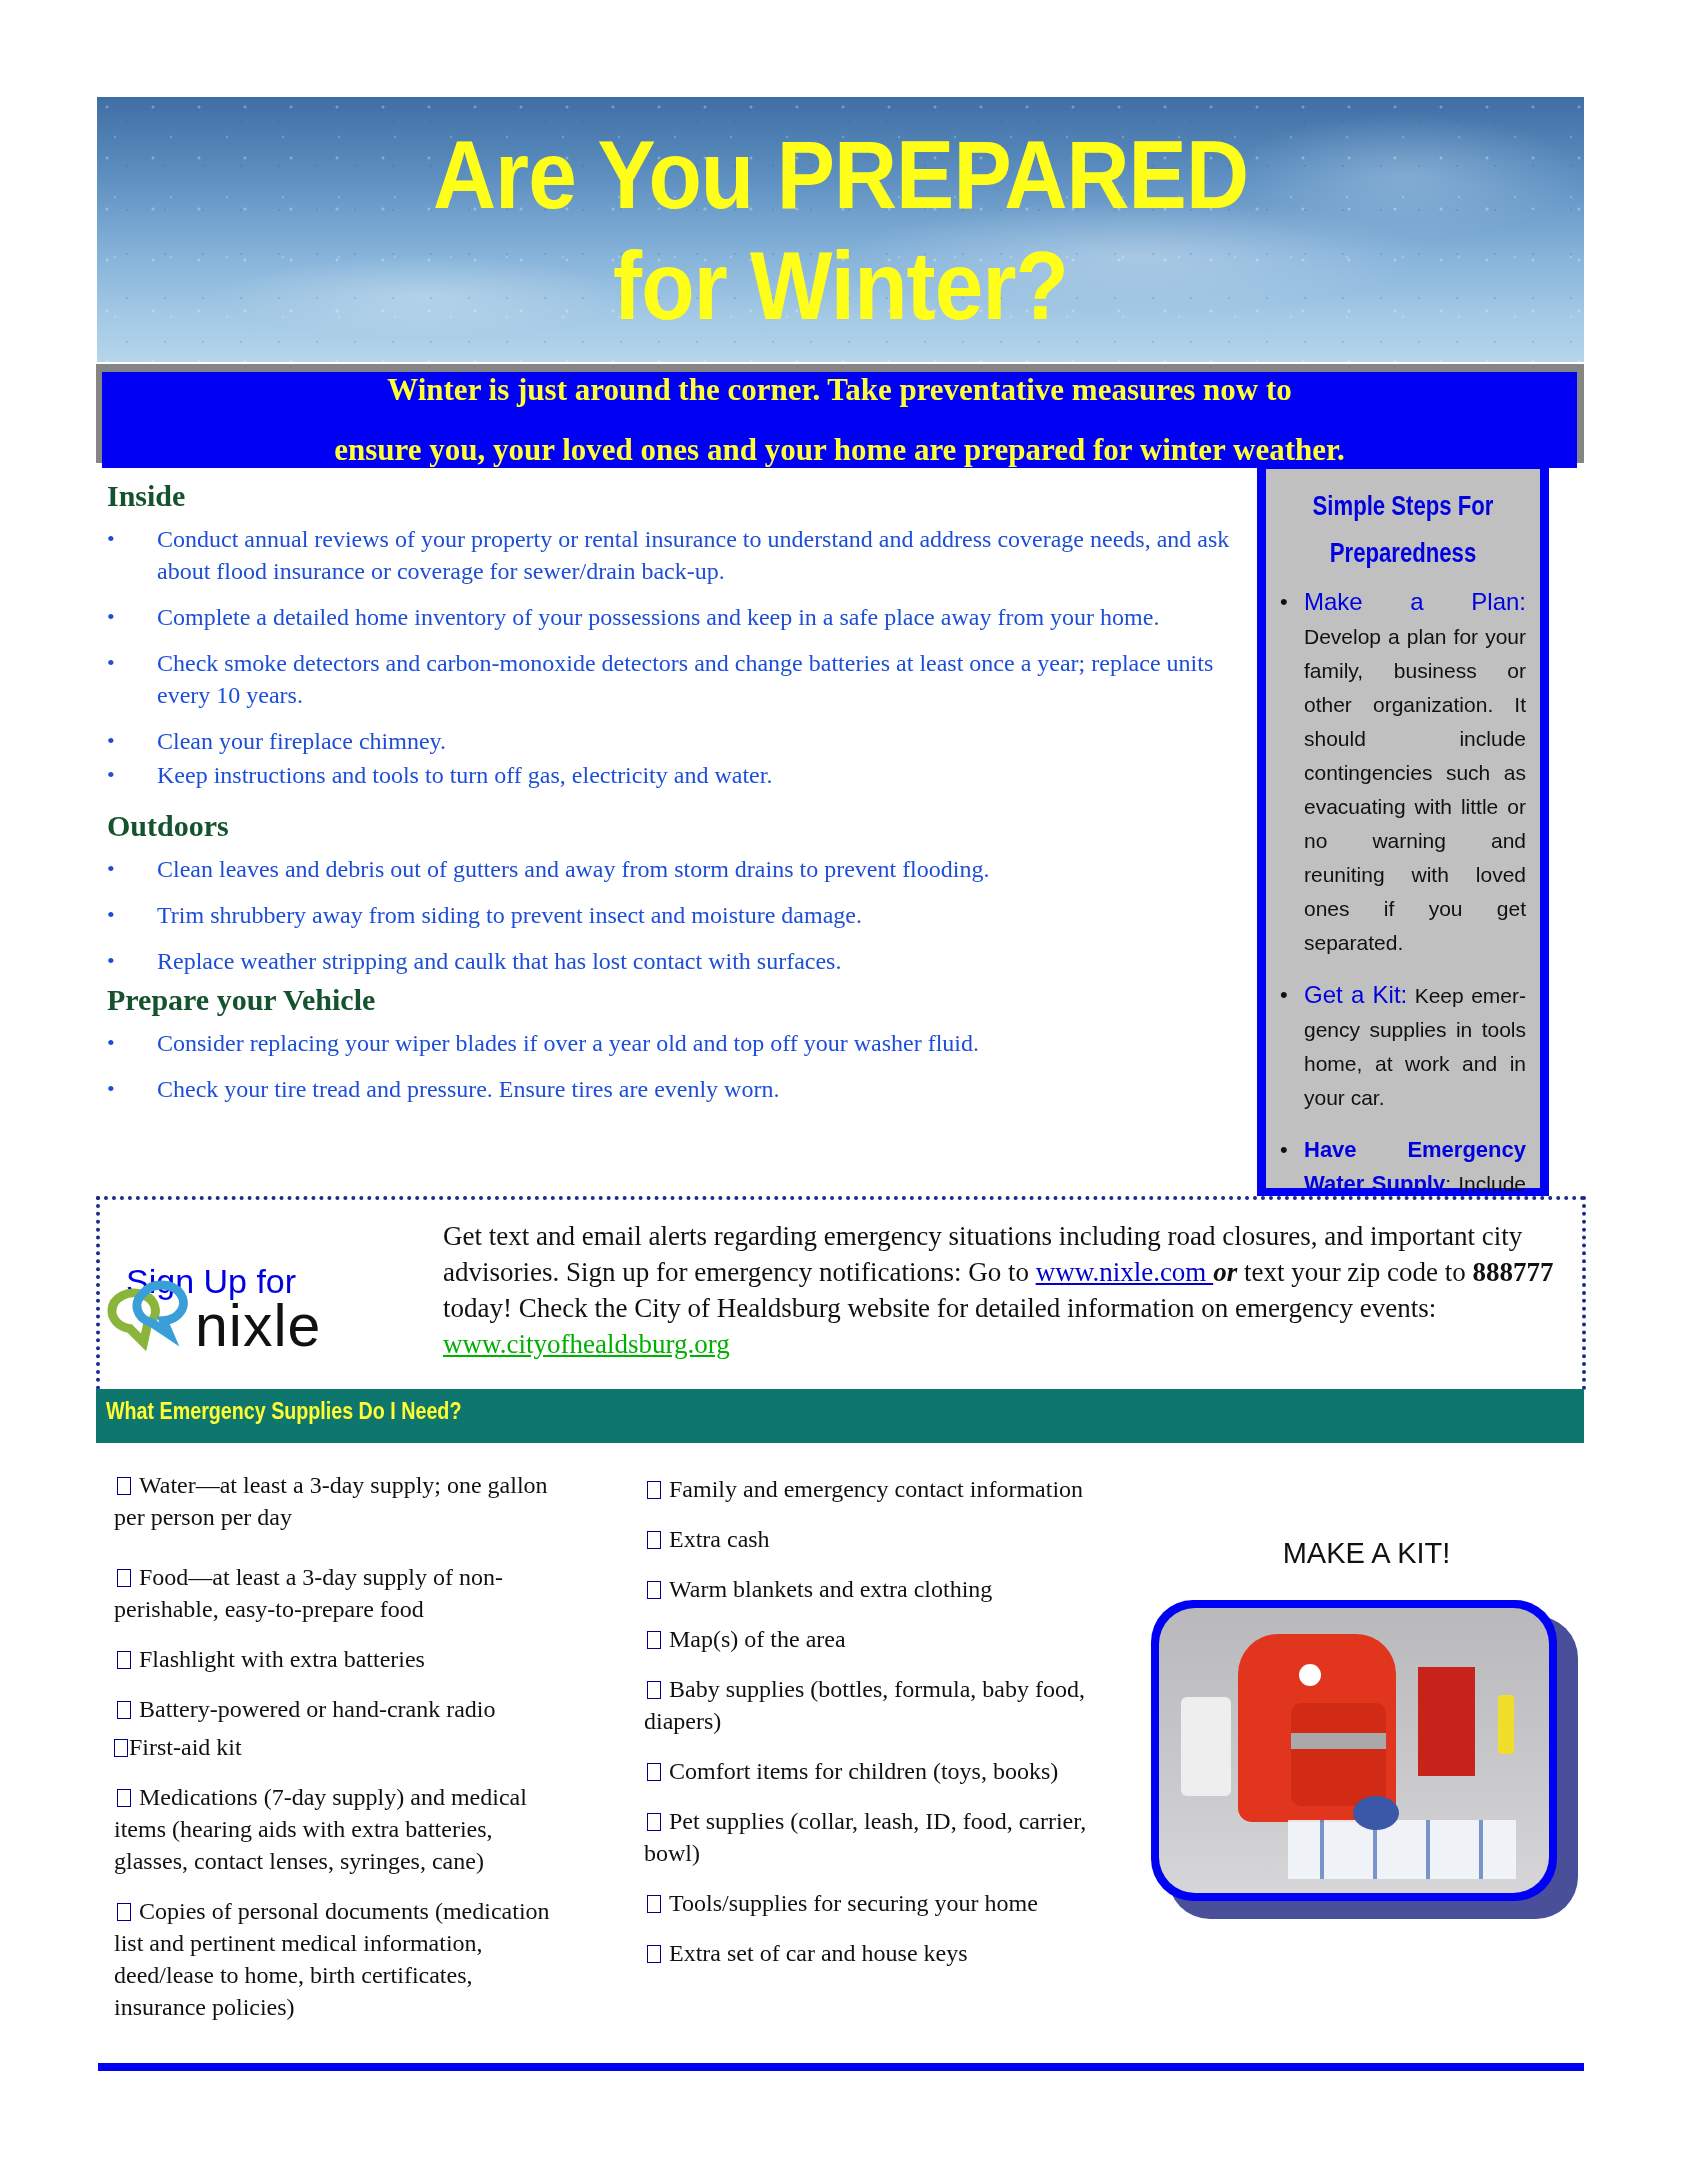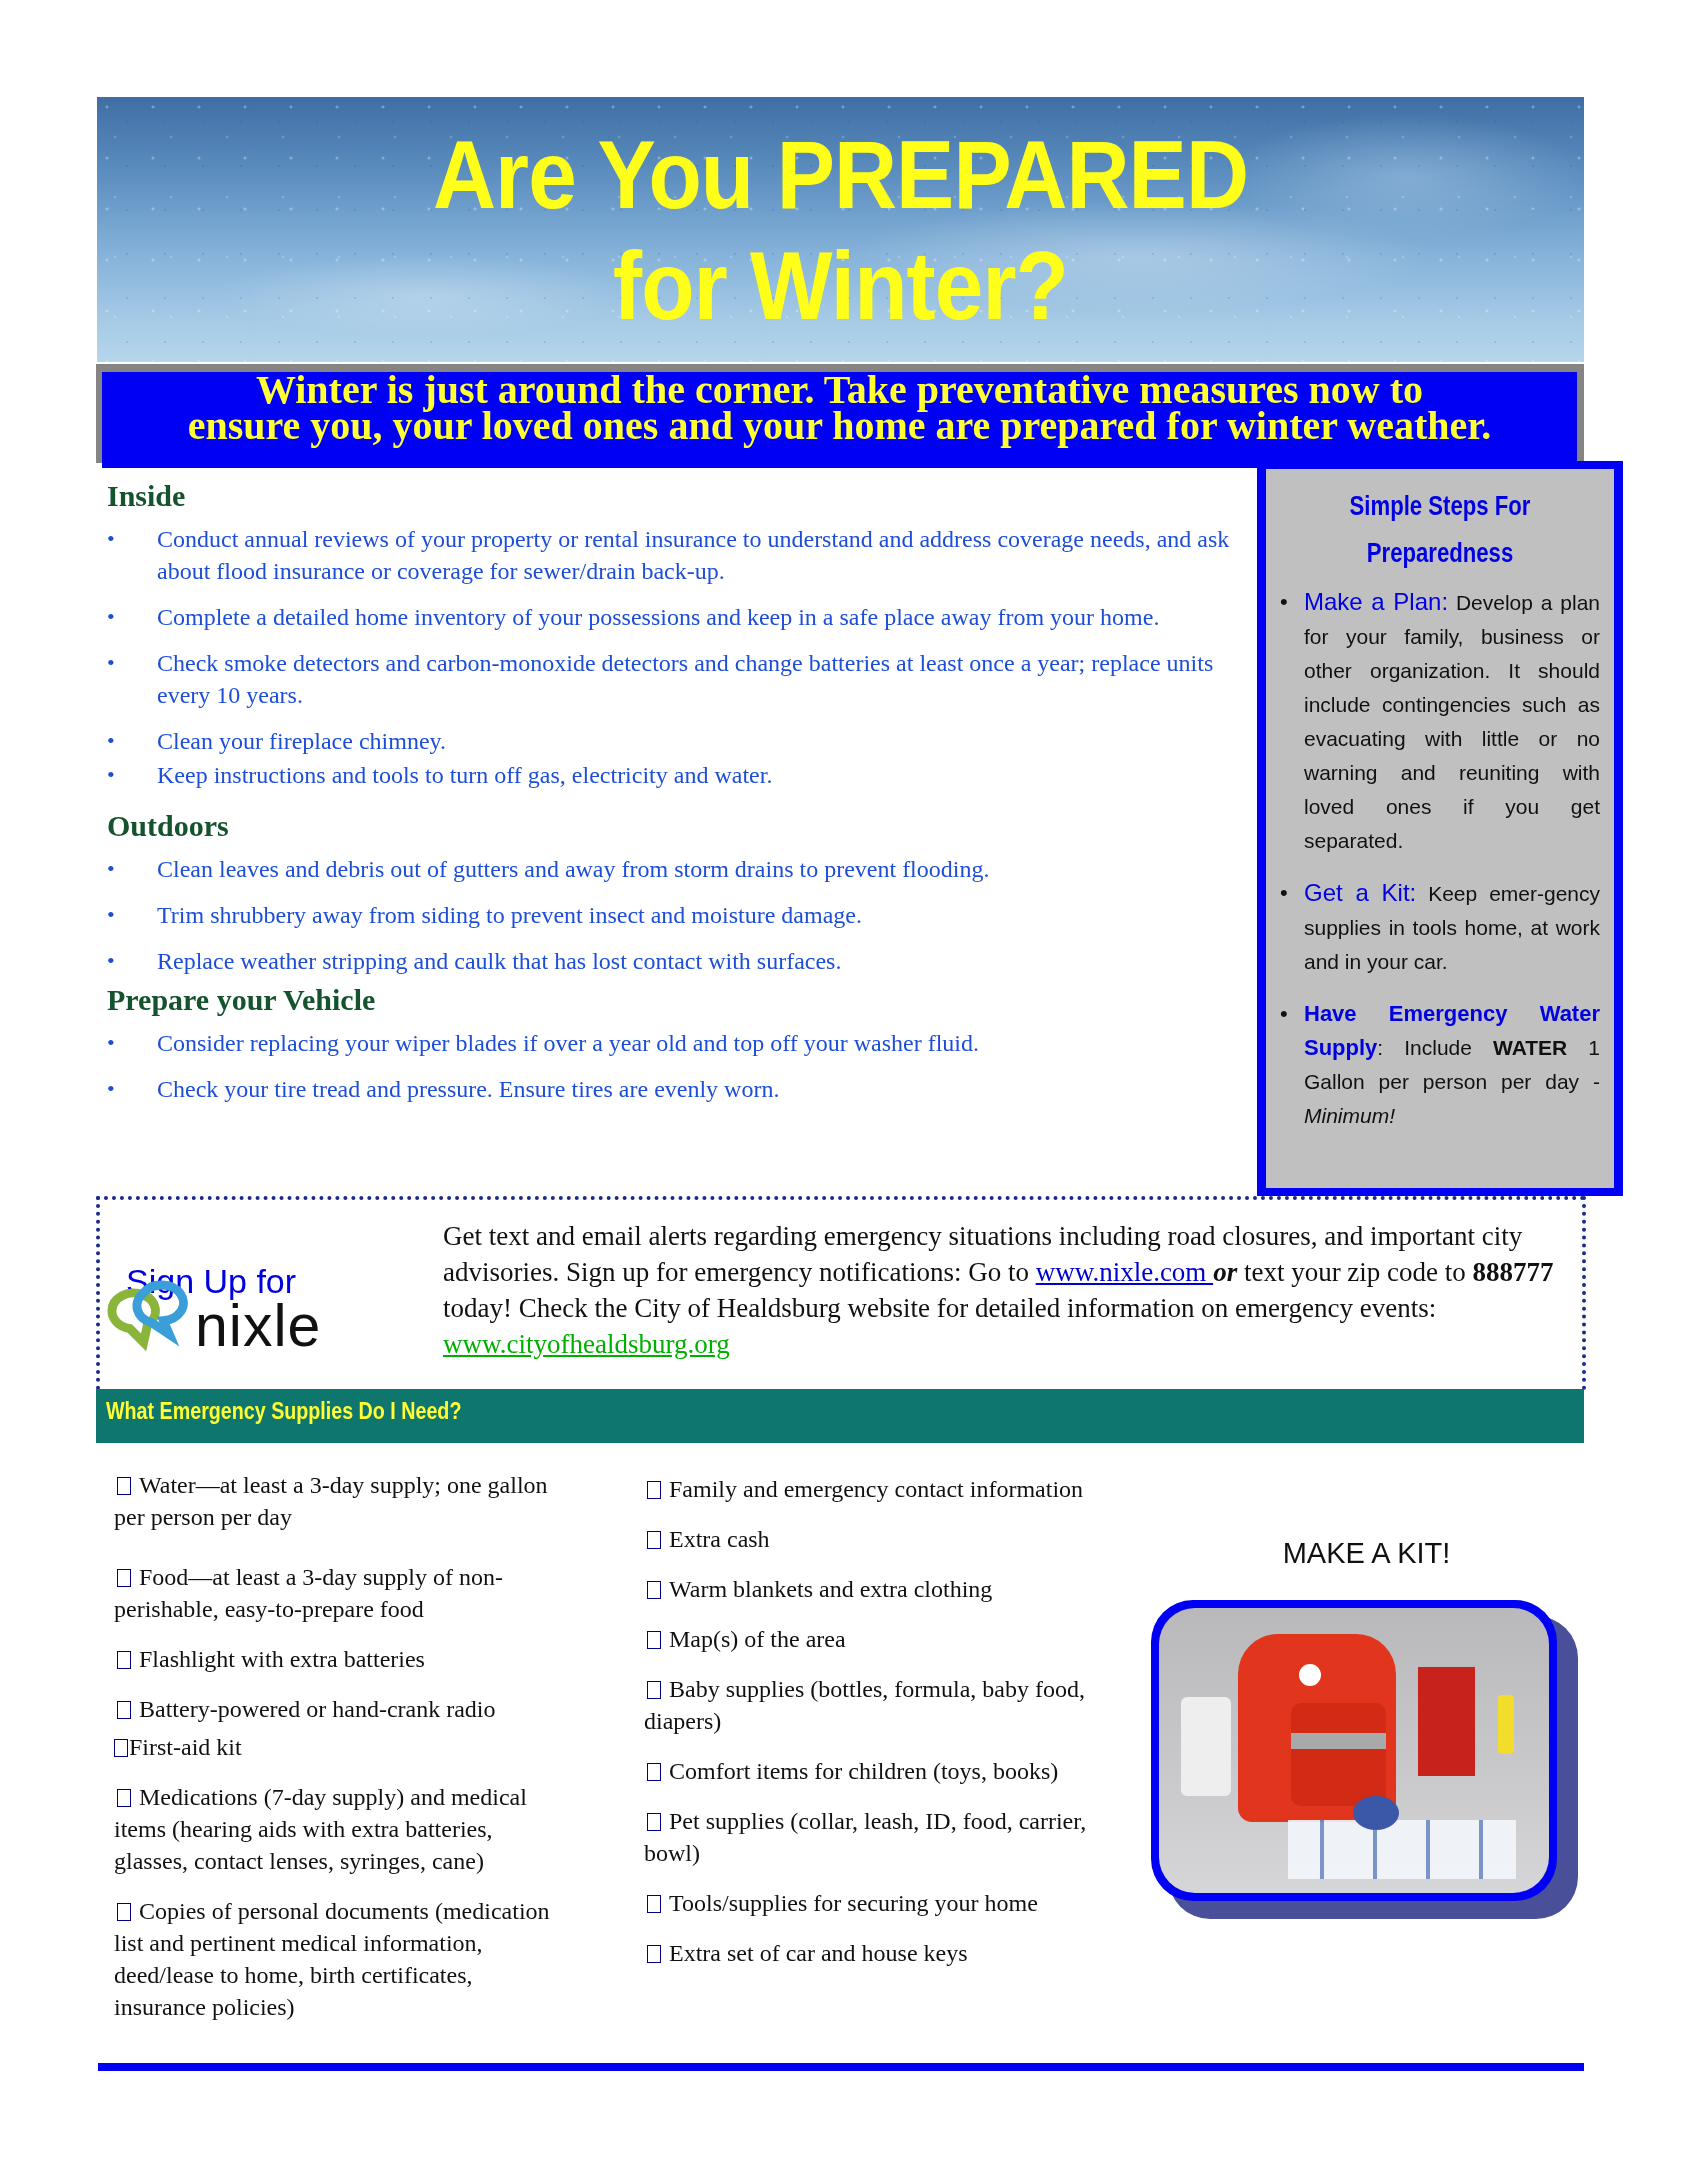--- a/index.html
+++ b/index.html
@@ -19,34 +19,34 @@
       radial-gradient(circle 2px at 30px 25px, rgba(40,80,120,0.35), transparent 70%),
       radial-gradient(circle 2.5px at 18px 40px, rgba(255,255,255,0.35), transparent 70%);
     background-size:46px 51px, 38px 44px, 56px 60px; }
   .hero h1 { position:absolute; left:0; right:0; top:22px; margin:0; text-align:center;
     font-family:"Liberation Sans", sans-serif; font-weight:bold; color:#ffff1a;
     font-size:97px; line-height:111px; letter-spacing:-1px; transform:scaleX(0.9); }
 
   
   .tagline-frame { position:absolute; left:96px; top:364px; width:1488px; height:99px; background:#858585; }
   .tagline { position:absolute; left:102px; top:372px; width:1475px; height:96px; background:#0000f5;
-    color:#ffff33; font-weight:bold; font-size:40px; line-height:36px; text-align:center;
-    display:flex; flex-direction:column; justify-content:flex-start; }
+    color:#ffff33; font-weight:bold; font-size:31px; line-height:36px; text-align:center;
+    display:flex; flex-direction:column; justify-content:space-between; }
   .tagline span { display:block; }
 
   
   .main { position:absolute; left:107px; top:475px; width:1139px; }
   .section-title { color:#14532d; font-weight:bold; font-size:30px; margin:0; line-height:42px; }
   .bullets { list-style:none; margin:6px 0 0 0; padding:0; }
   .bullets li { position:relative; padding-left:50px; font-size:24px; line-height:32px; margin-bottom:14px; color:#1d4ed8; }
   .bullets li.tight { margin-bottom:2px; }
   .bullets li::before { content:"\2022"; position:absolute; left:0; top:0; font-size:22px; }
 
   
-  .sidebar { position:absolute; left:1257px; top:461px; width:366px; height:735px; background:#0000f5; }
+  .sidebar { position:absolute; left:1257px; top:461px; width:292px; height:735px; background:#0000f5; }
   .sidebar-inner { position:absolute; left:9px; top:8px; right:9px; bottom:8px; background:#c0c0c0;
     font-family:"Liberation Sans", sans-serif; }
   .sidebar h3 { margin:14px 0 8px 0; text-align:center; color:#0000e0; font-size:27px; line-height:47px;
     font-weight:bold; transform:scaleX(0.82); }
   .steps { list-style:none; margin:0; padding:0 14px 0 38px; }
   .steps li { position:relative; font-size:21px; line-height:34px; text-align:justify; color:#111; margin-bottom:18px; }
   .steps li::before { content:"\2022"; position:absolute; left:-24px; top:0; font-size:22px; }
   .steps .lead { color:#0000e0; font-size:24px; }
   .steps .lead-bold { color:#0000e0; font-weight:bold; font-size:22px; }
 

